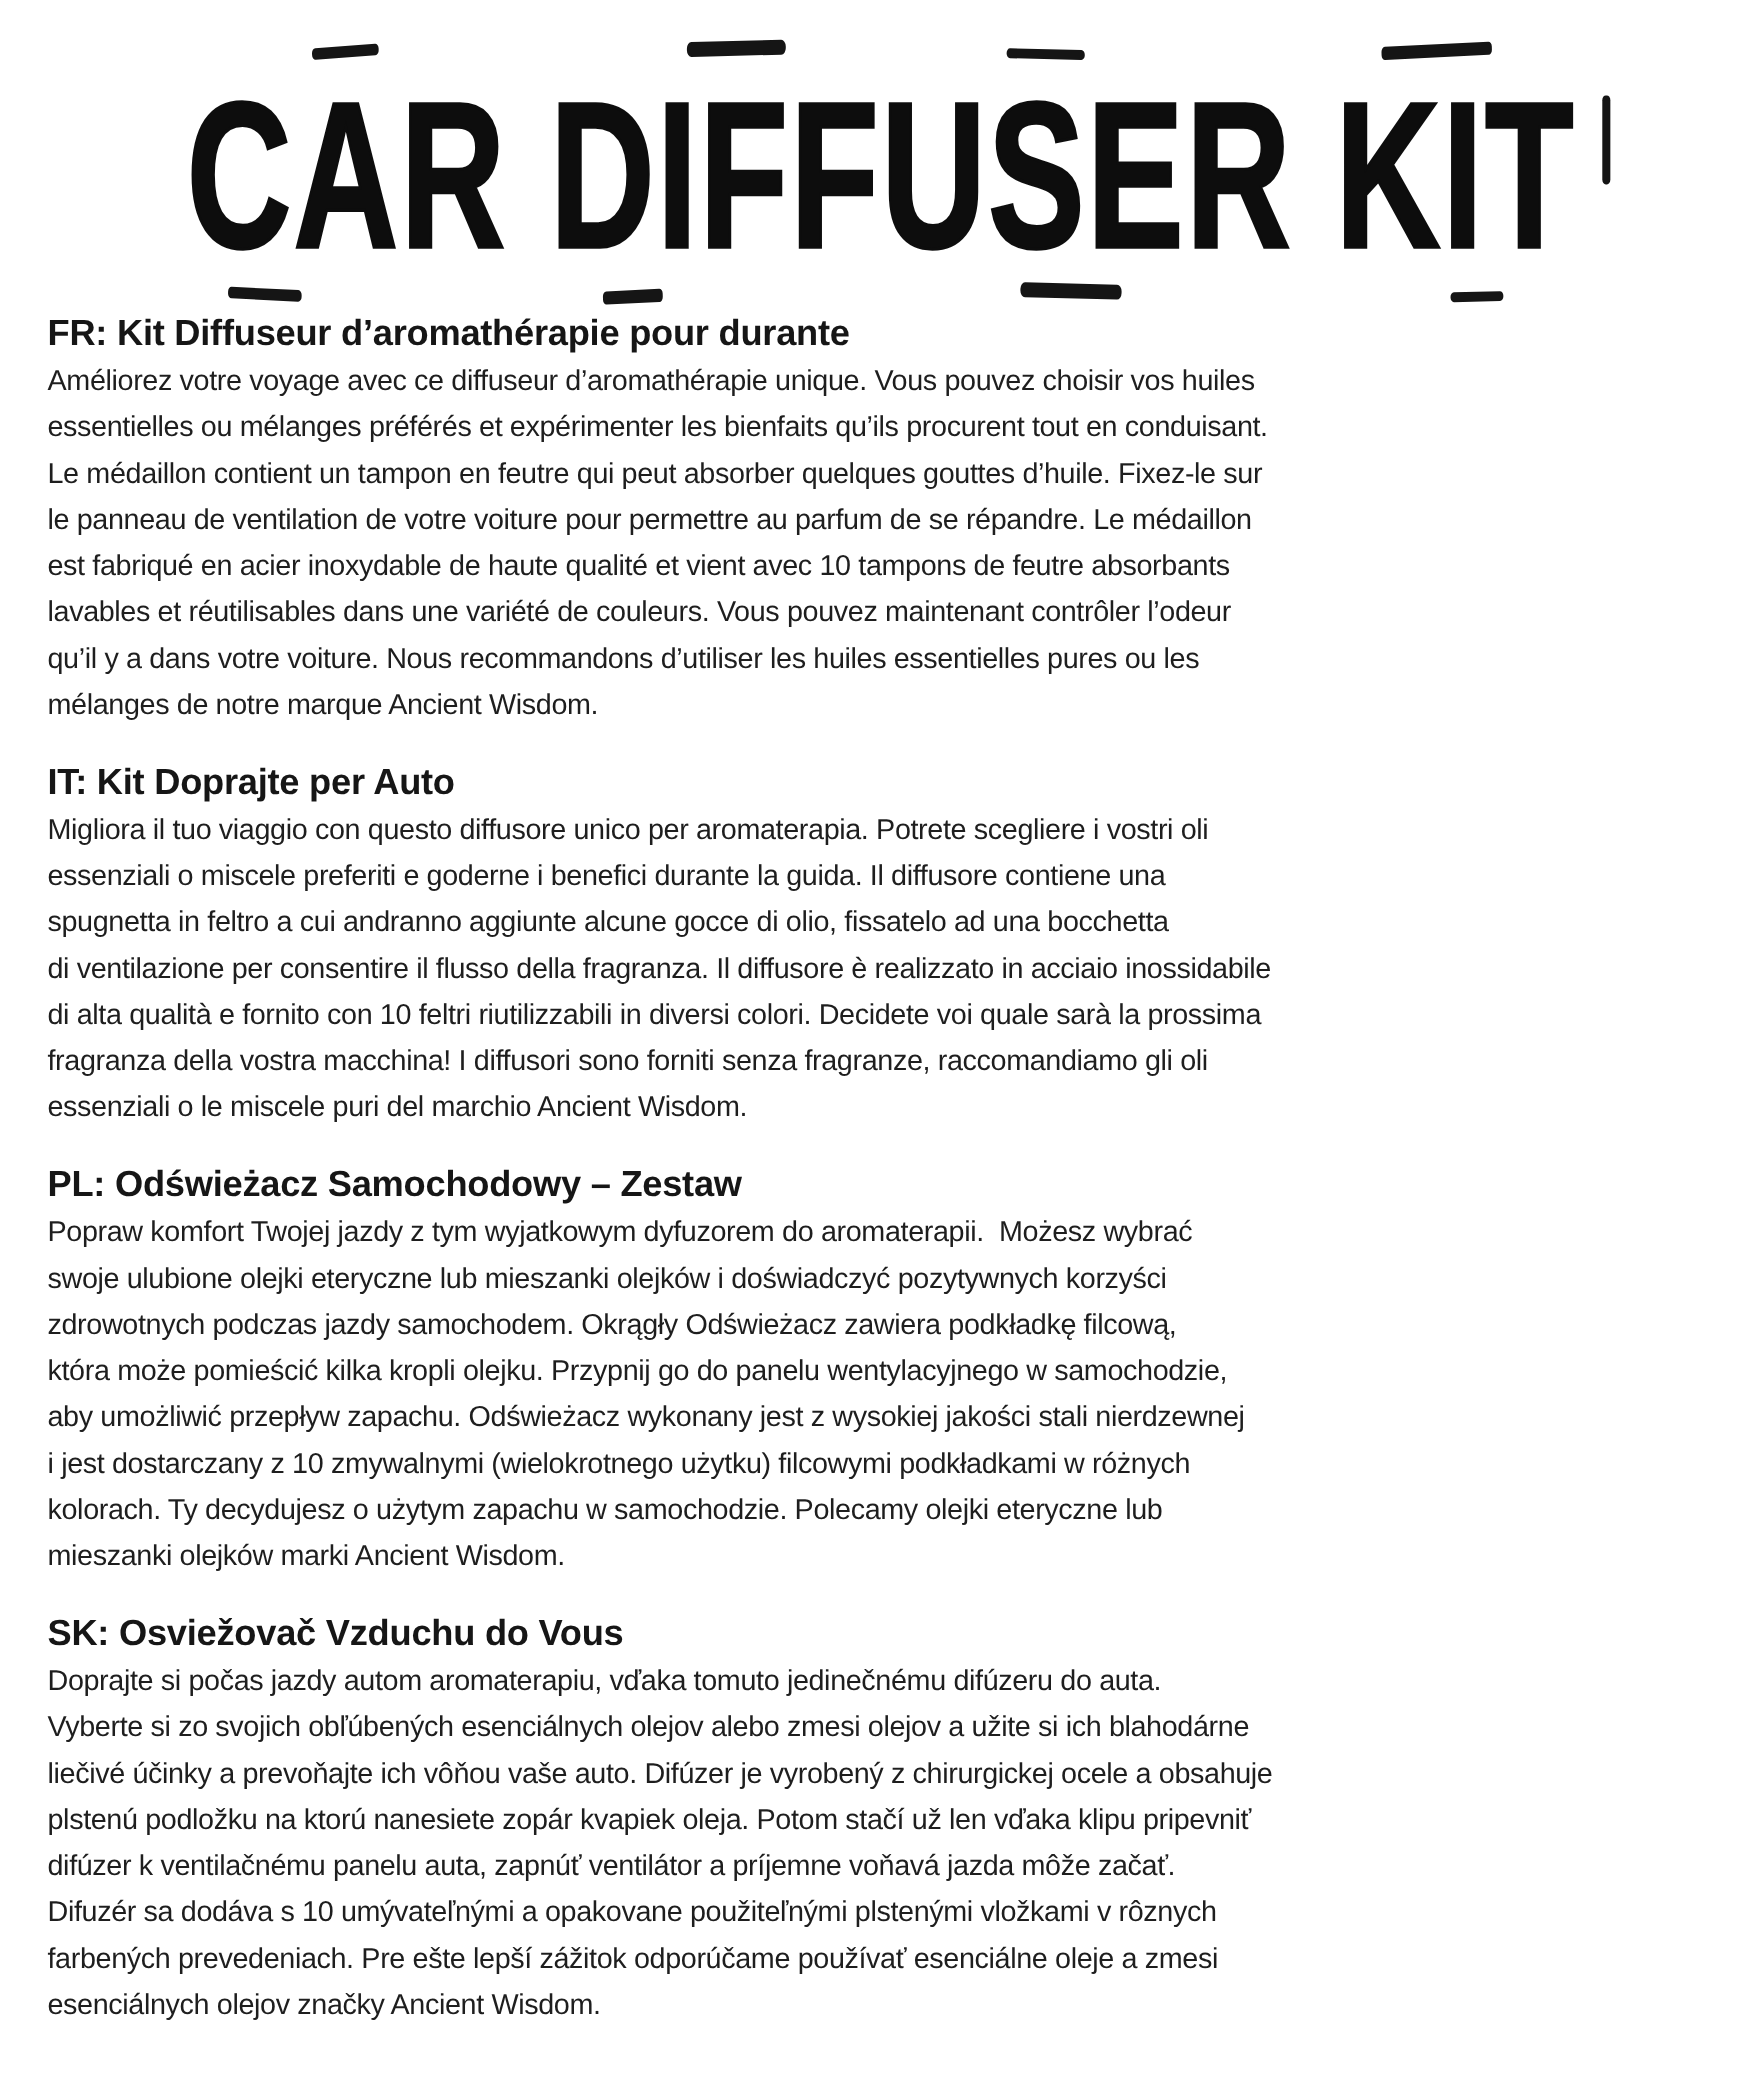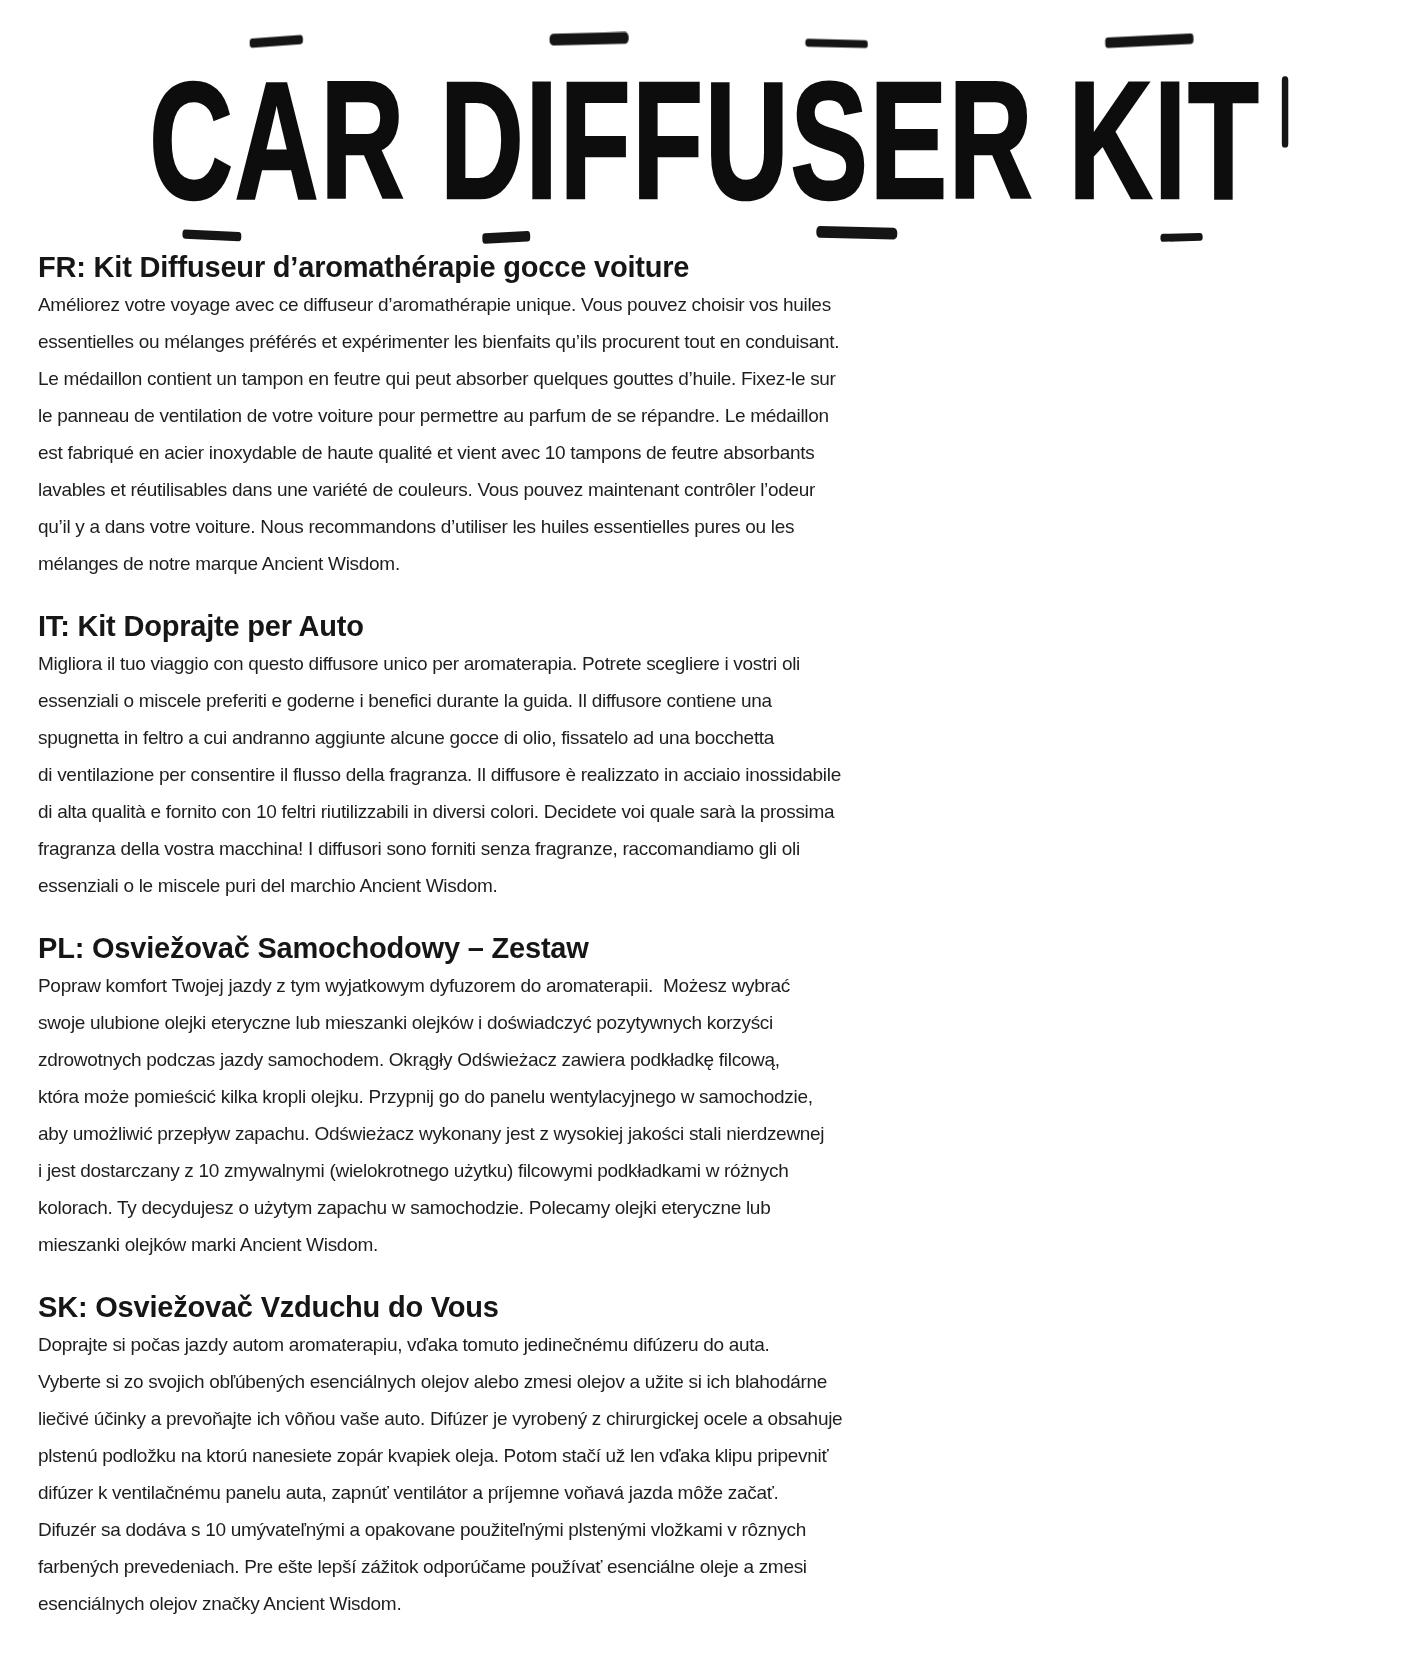--- a/index.html
+++ b/index.html
@@ -80,21 +80,21 @@
     margin: 0;
     font-size: 29px;
     line-height: 37px;
     font-weight: 700;
     letter-spacing: -0.2px;
     color: #161616;
     white-space: pre;
   }
   .section-body {
     margin: 0;
-    font-size: 19px;
+    font-size: 23px;
     line-height: 37px;
     letter-spacing: -0.3px;
     color: #1e1e1e;
     white-space: pre;
   }
 </style>
 </head>
 <body>
 
 <div class="page">
@@ -110,21 +110,21 @@
       <i class="mark m-b2"></i>
       <i class="mark m-b3"></i>
       <i class="mark m-b4"></i>
       <i class="stray-tick"></i>
     </div>
   </header>
 
   <main class="sections">
 
     <section class="lang-section">
-      <h2 class="section-heading">FR: Kit Diffuseur d’aromathérapie gocce voiture</h2>
+      <h2 class="section-heading">FR: Kit Diffuseur d’aromathérapie pour durante</h2>
       <p class="section-body">Améliorez votre voyage avec ce diffuseur d’aromathérapie unique. Vous pouvez choisir vos huiles
 essentielles ou mélanges préférés et expérimenter les bienfaits qu’ils procurent tout en conduisant.
 Le médaillon contient un tampon en feutre qui peut absorber quelques gouttes d’huile. Fixez-le sur
 le panneau de ventilation de votre voiture pour permettre au parfum de se répandre. Le médaillon
 est fabriqué en acier inoxydable de haute qualité et vient avec 10 tampons de feutre absorbants
 lavables et réutilisables dans une variété de couleurs. Vous pouvez maintenant contrôler l’odeur
 qu’il y a dans votre voiture. Nous recommandons d’utiliser les huiles essentielles pures ou les
 mélanges de notre marque Ancient Wisdom.</p>
     </section>
 
@@ -133,21 +133,21 @@
       <p class="section-body">Migliora il tuo viaggio con questo diffusore unico per aromaterapia. Potrete scegliere i vostri oli
 essenziali o miscele preferiti e goderne i benefici durante la guida. Il diffusore contiene una
 spugnetta in feltro a cui andranno aggiunte alcune gocce di olio, fissatelo ad una bocchetta
 di ventilazione per consentire il flusso della fragranza. Il diffusore è realizzato in acciaio inossidabile
 di alta qualità e fornito con 10 feltri riutilizzabili in diversi colori. Decidete voi quale sarà la prossima
 fragranza della vostra macchina! I diffusori sono forniti senza fragranze, raccomandiamo gli oli
 essenziali o le miscele puri del marchio Ancient Wisdom.</p>
     </section>
 
     <section class="lang-section">
-      <h2 class="section-heading">PL: Osviežovač Samochodowy – Zestaw</h2>
+      <h2 class="section-heading">PL: Odświeżacz Samochodowy – Zestaw</h2>
       <p class="section-body">Popraw komfort Twojej jazdy z tym wyjatkowym dyfuzorem do aromaterapii.  Możesz wybrać
 swoje ulubione olejki eteryczne lub mieszanki olejków i doświadczyć pozytywnych korzyści
 zdrowotnych podczas jazdy samochodem. Okrągły Odświeżacz zawiera podkładkę filcową,
 która może pomieścić kilka kropli olejku. Przypnij go do panelu wentylacyjnego w samochodzie,
 aby umożliwić przepływ zapachu. Odświeżacz wykonany jest z wysokiej jakości stali nierdzewnej
 i jest dostarczany z 10 zmywalnymi (wielokrotnego użytku) filcowymi podkładkami w różnych
 kolorach. Ty decydujesz o użytym zapachu w samochodzie. Polecamy olejki eteryczne lub
 mieszanki olejków marki Ancient Wisdom.</p>
     </section>
 

